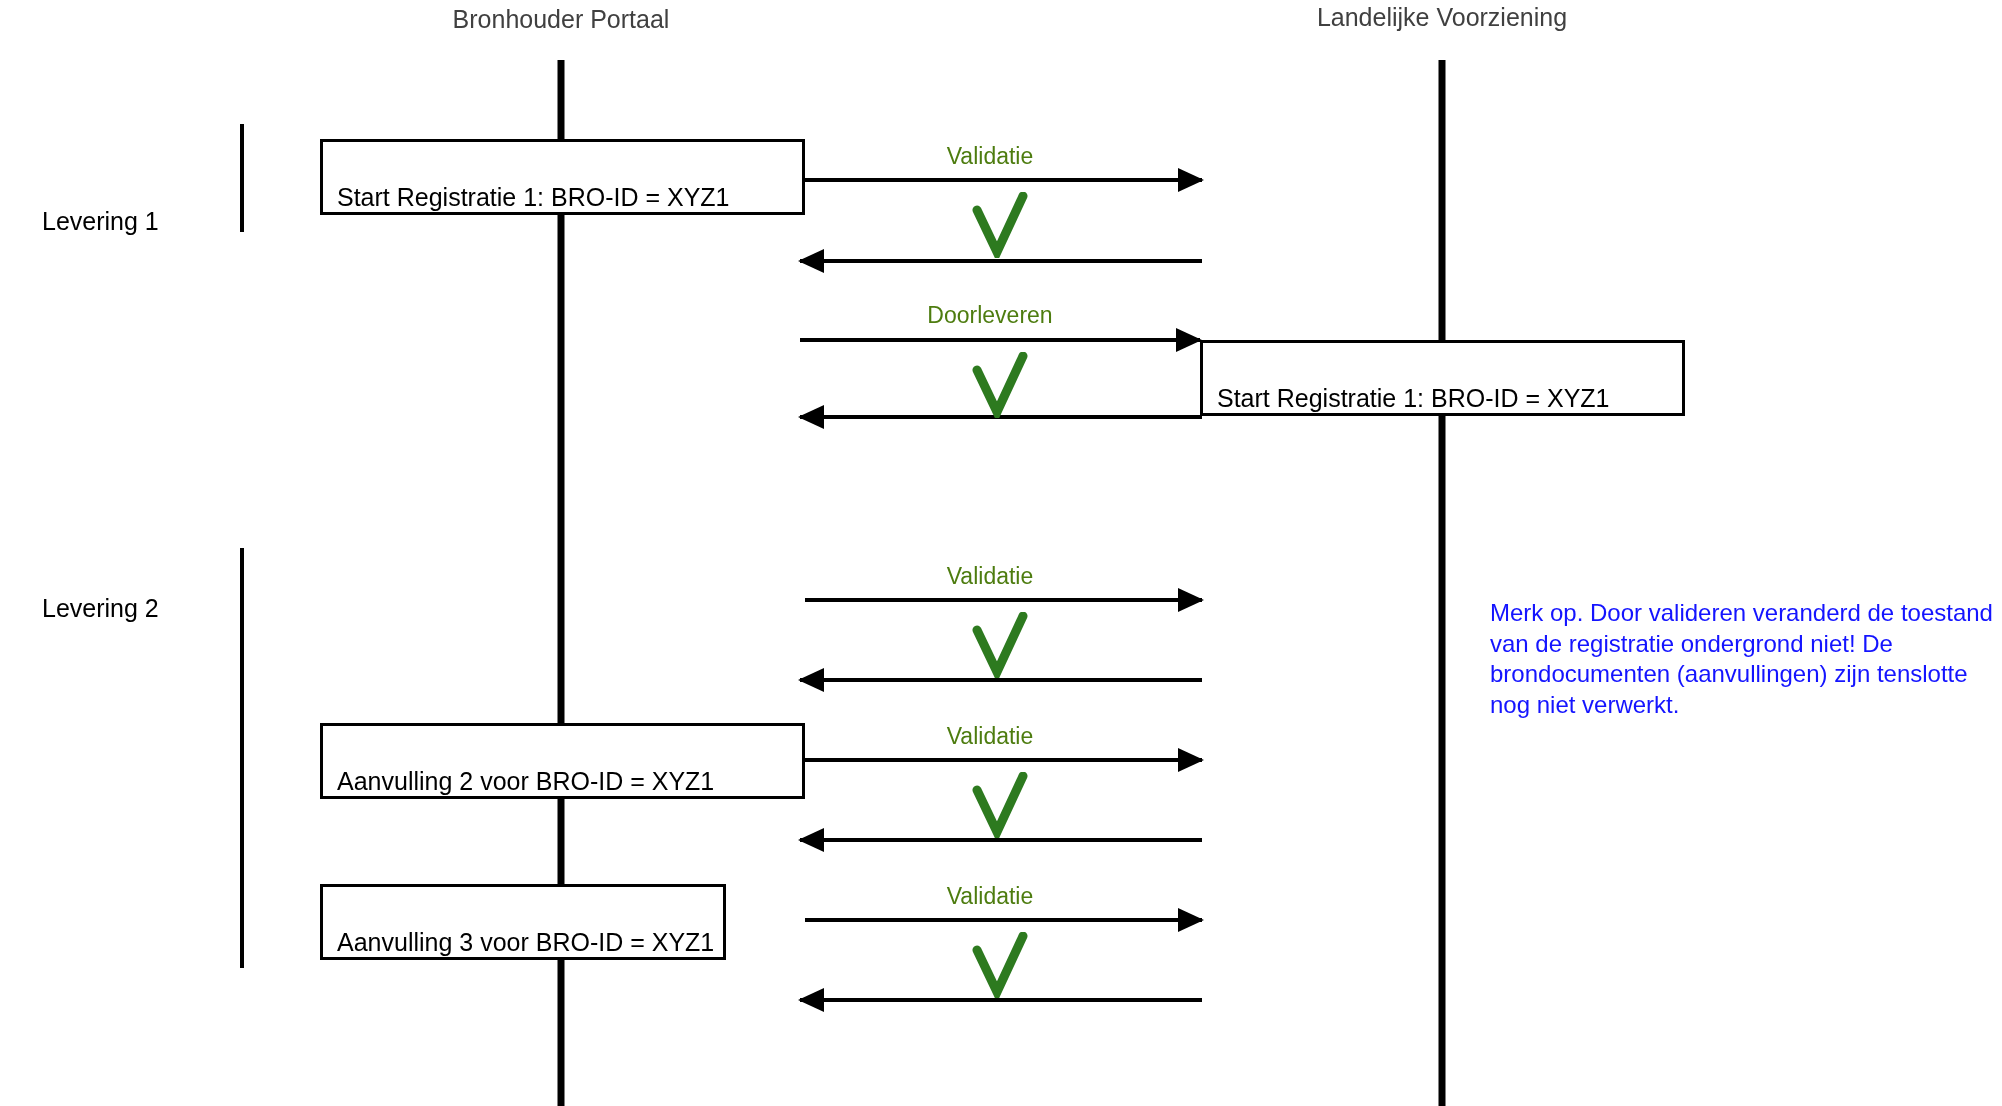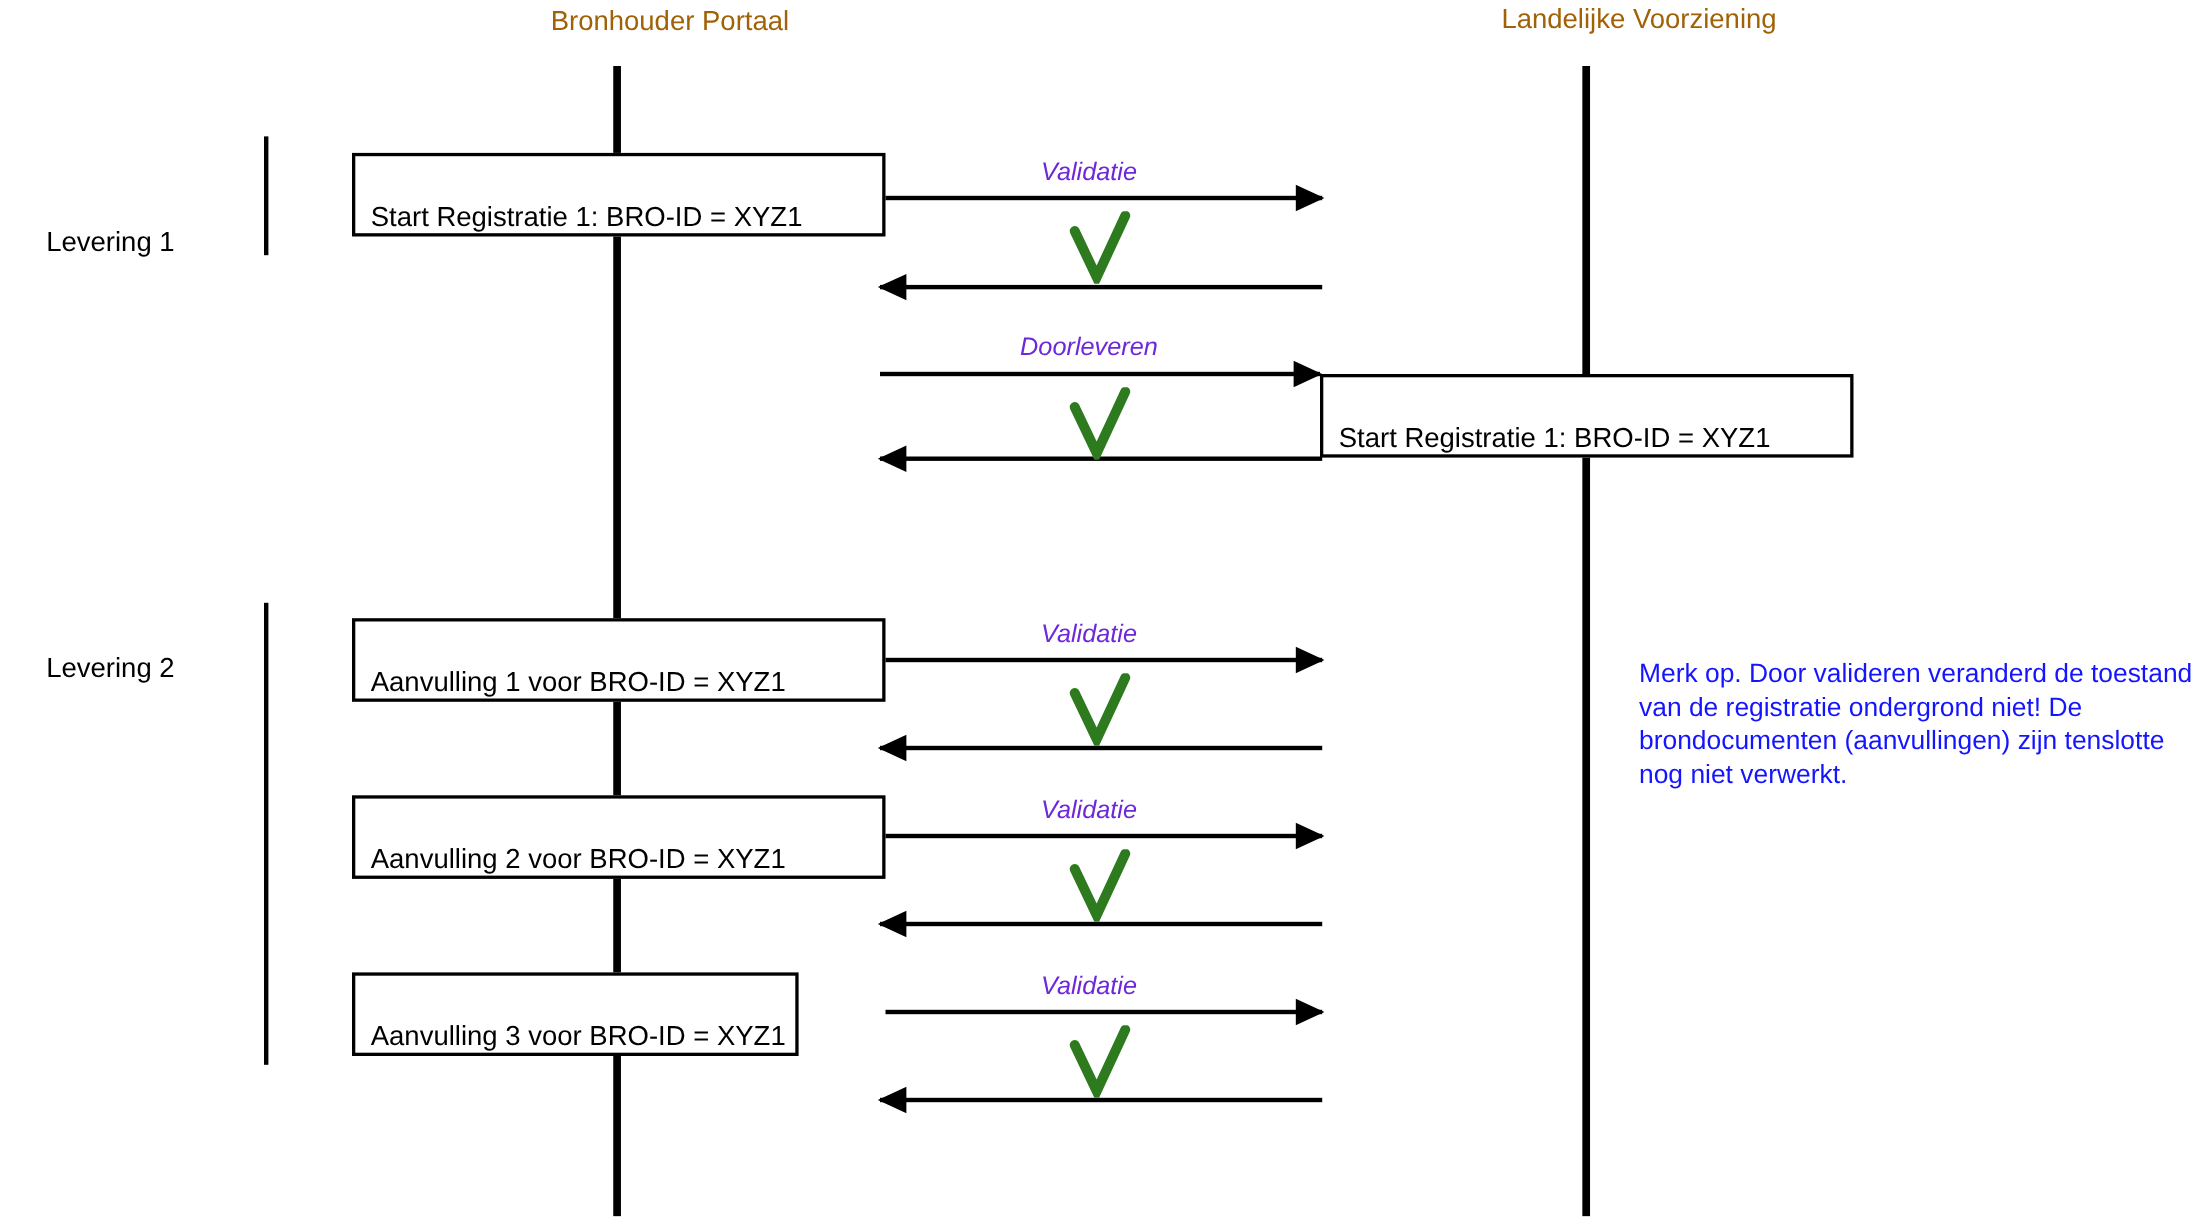--- a/index.html
+++ b/index.html
@@ -1,21 +1,21 @@
 <!DOCTYPE html>
 <html><head>
 <meta charset="utf-8">
 <style>
   html,body{margin:0;padding:0;background:#ffffff;}
   body{font-family:"Liberation Sans",sans-serif;color:#000;}
   #canvas{position:relative;width:2002px;height:1106px;background:#fff;overflow:hidden;}
 
   .lifeline-title{
-    position:absolute;font-size:25px;color:#a16207;white-space:nowrap;
-    transform:translateX(-50%);text-align:right;margin-left:48px;
+    position:absolute;font-size:25px;color:#404040;white-space:nowrap;
+    transform:translateX(-50%);text-align:right;
   }
   .lifeline{
     position:absolute;width:7px;background:#000;transform:translateX(-50%);
   }
   .msg-box{
     position:absolute;border:3px solid #000;background:#fff;box-sizing:border-box;
     display:flex;align-items:flex-end;
   }
   .msg-box-label{font-size:25px;color:#000;white-space:nowrap;padding-left:14px;}
 
@@ -26,23 +26,22 @@
     border-top:12px solid transparent;border-bottom:12px solid transparent;
     border-left:26px solid #000;
   }
   .arrow.left .head{
     left:-2px;transform:translateY(-50%);
     border-top:12px solid transparent;border-bottom:12px solid transparent;
     border-right:26px solid #000;
   }
 
   .arrow-label{
-    position:absolute;font-size:23px;color:#6d28d9;white-space:nowrap;
+    position:absolute;font-size:23px;color:#4d7c0f;white-space:nowrap;
     transform:translateX(-50%);
-    font-style:italic;
   }
 
   .check{position:absolute;transform:translateX(-50%);}
 
   .bracket{position:absolute;width:4px;background:#000;}
   .bracket-label{
     position:absolute;font-size:25px;color:#000;white-space:nowrap;
     transform:translateY(-50%);
   }
 
@@ -99,23 +98,20 @@
   <div class="arrow left" style="left:800px;top:415px;width:402px;">
     <span class="head"></span>
   </div>
 
   <div class="check" style="left:1000px;top:352px;">
     <svg width="62" height="66" viewBox="0 0 62 66">
       <path d="M8 18 L28 60 L54 4" fill="none" stroke="#2d7a1f" stroke-width="9" stroke-linecap="round" stroke-linejoin="miter"></path>
     </svg>
   </div>
 
-  <div class="msg-box" style="left:320px;top:562px;width:485px;height:76px;">
-    <span class="msg-box-label">Aanvulling 1 voor BRO-ID = XYZ1</span>
-  </div>
 
   <div class="arrow right" style="left:805px;top:598px;width:397px;">
     <span class="head"></span>
   </div>
   <div class="arrow-label" style="left:990px;top:563px;">Validatie</div>
 
   <div class="arrow left" style="left:800px;top:678px;width:402px;">
     <span class="head"></span>
   </div>
 

